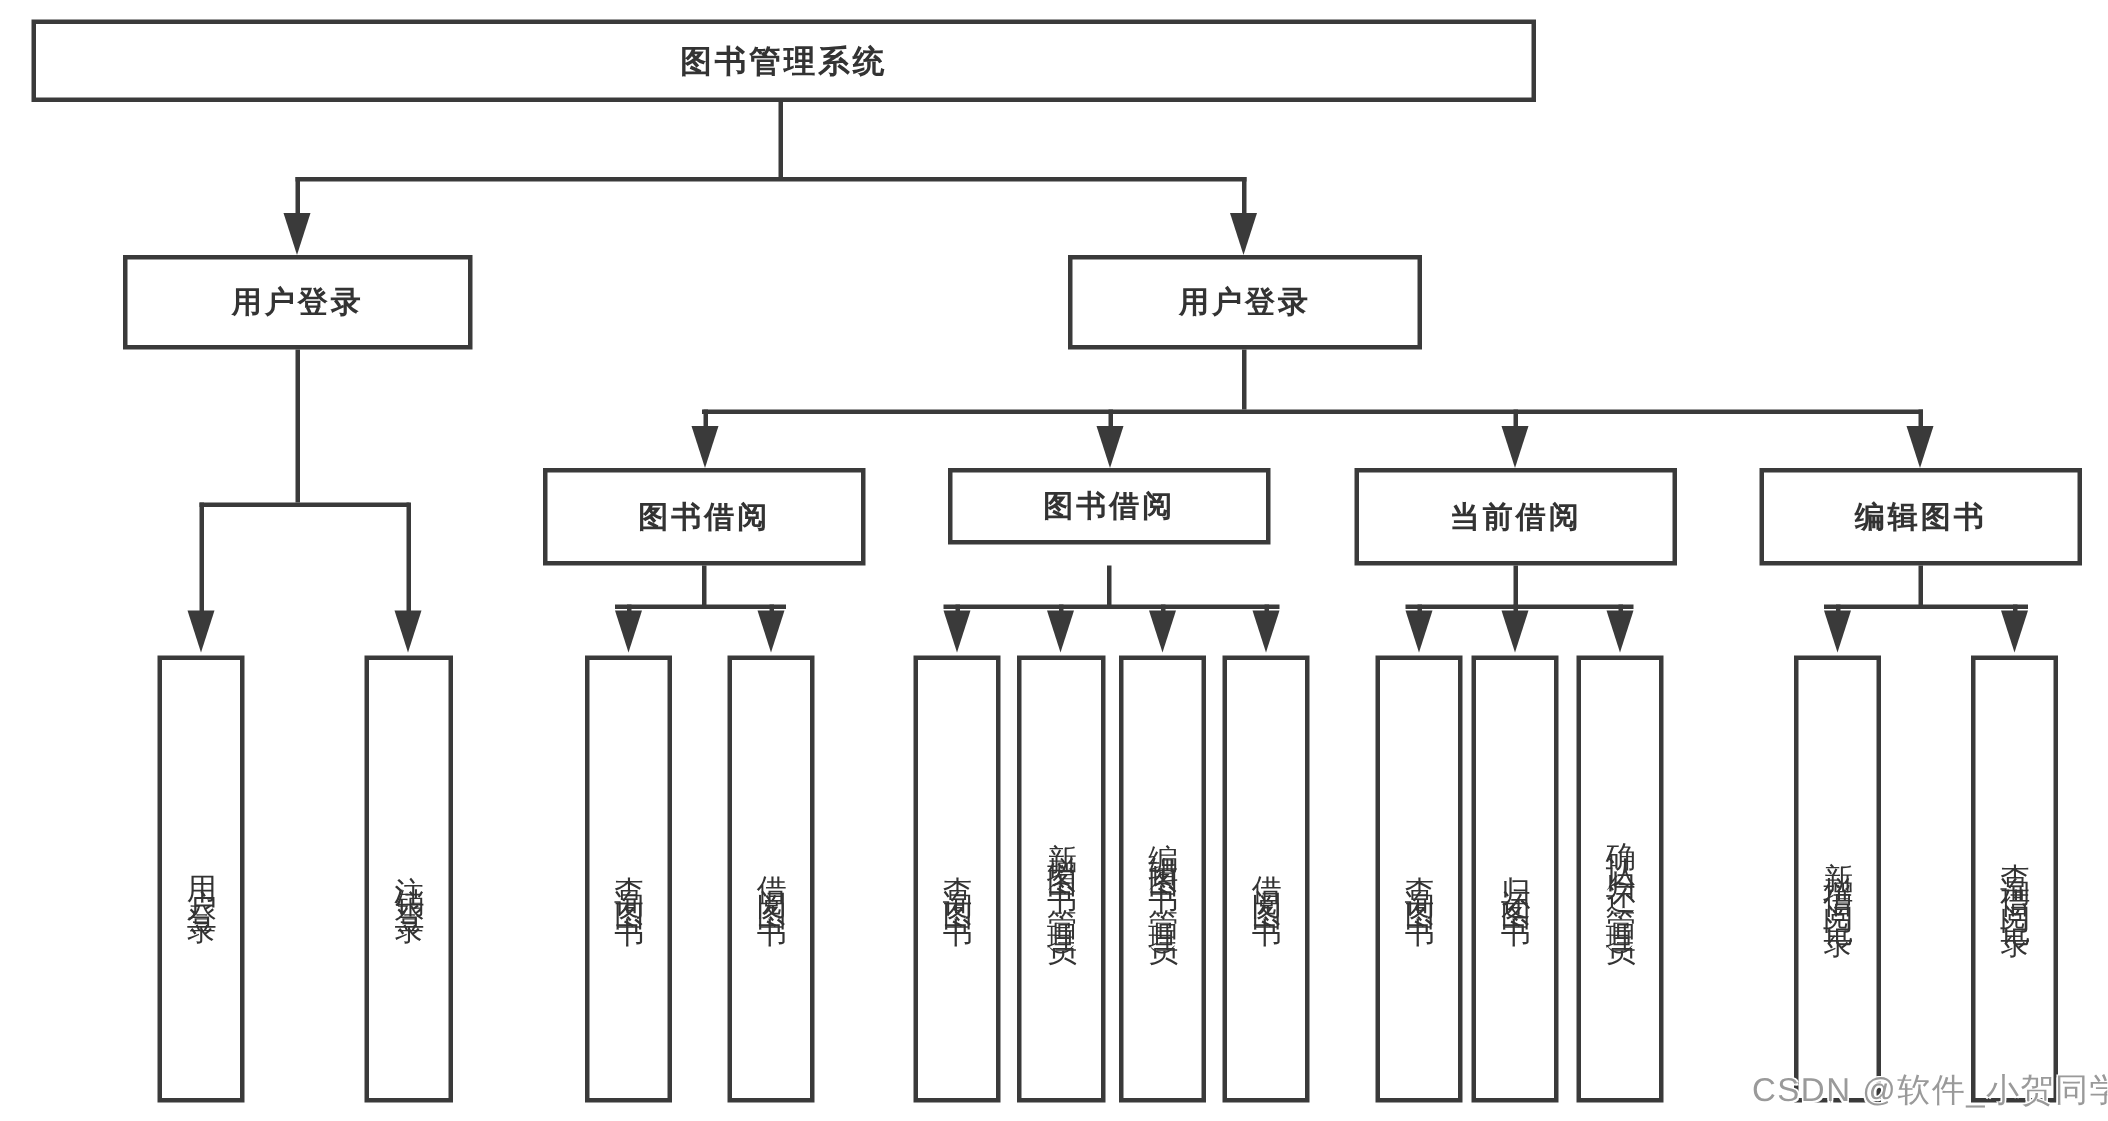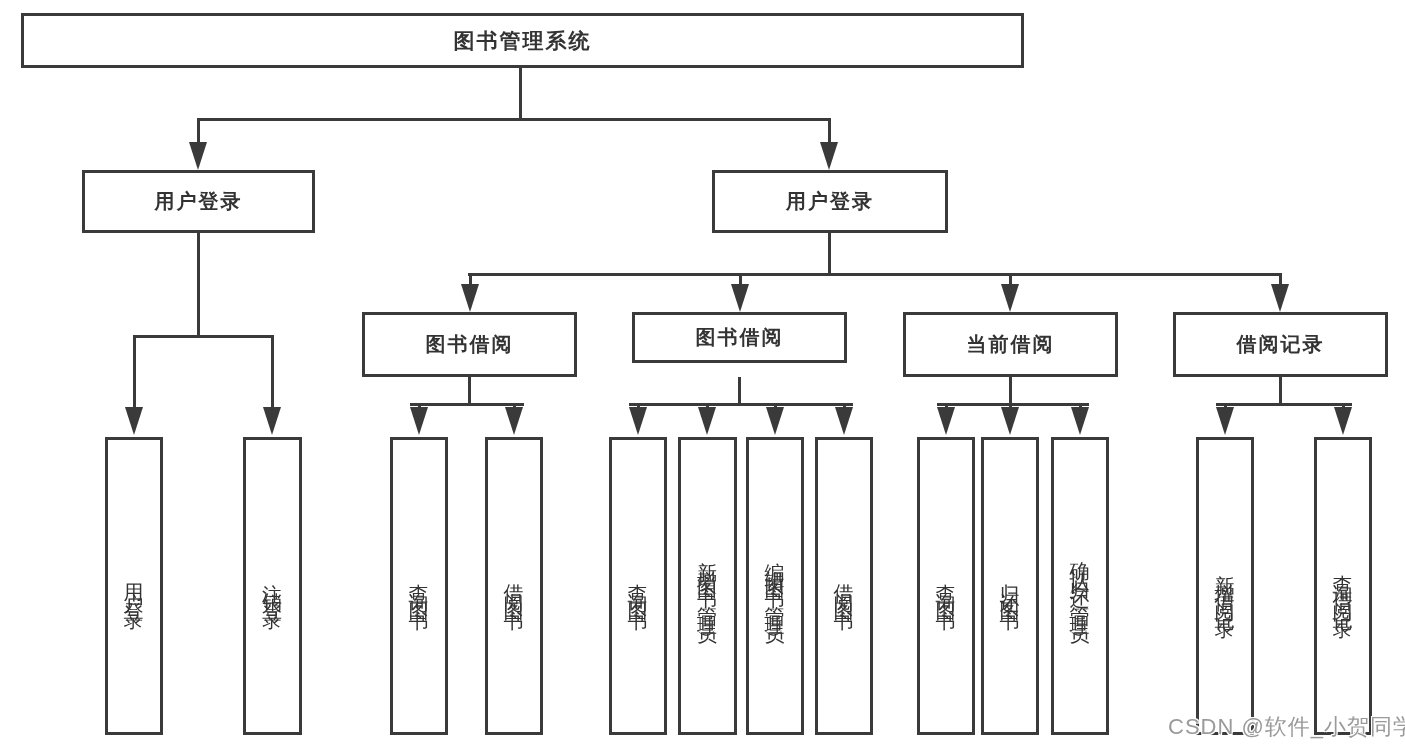--- a/index.html
+++ b/index.html
@@ -107,21 +107,21 @@
   <div class="node hnode" style="left:362px;top:312px;width:215px;height:65px">
     <span>图书借阅</span>
   </div>
   <div class="node hnode" style="left:632px;top:312px;width:215px;height:51px">
     <span>图书借阅</span>
   </div>
   <div class="node hnode" style="left:903px;top:312px;width:215px;height:65px">
     <span>当前借阅</span>
   </div>
   <div class="node hnode" style="left:1173px;top:312px;width:215px;height:65px">
-    <span>借阅记录</span>
+    <span>编辑图书</span>
   </div>
 
   <div class="vline" style="left:468px;top:377px;height:29px"></div>
   <div class="hline" style="left:410px;top:403px;width:114px"></div>
   <div class="vline" style="left:418px;top:403px;height:8px"></div>
   <div class="arrow" style="left:410px;top:407px"></div>
   <div class="vline" style="left:513px;top:403px;height:8px"></div>
   <div class="arrow" style="left:505px;top:407px"></div>
 
   <div class="vline" style="left:738px;top:377px;height:29px"></div>

